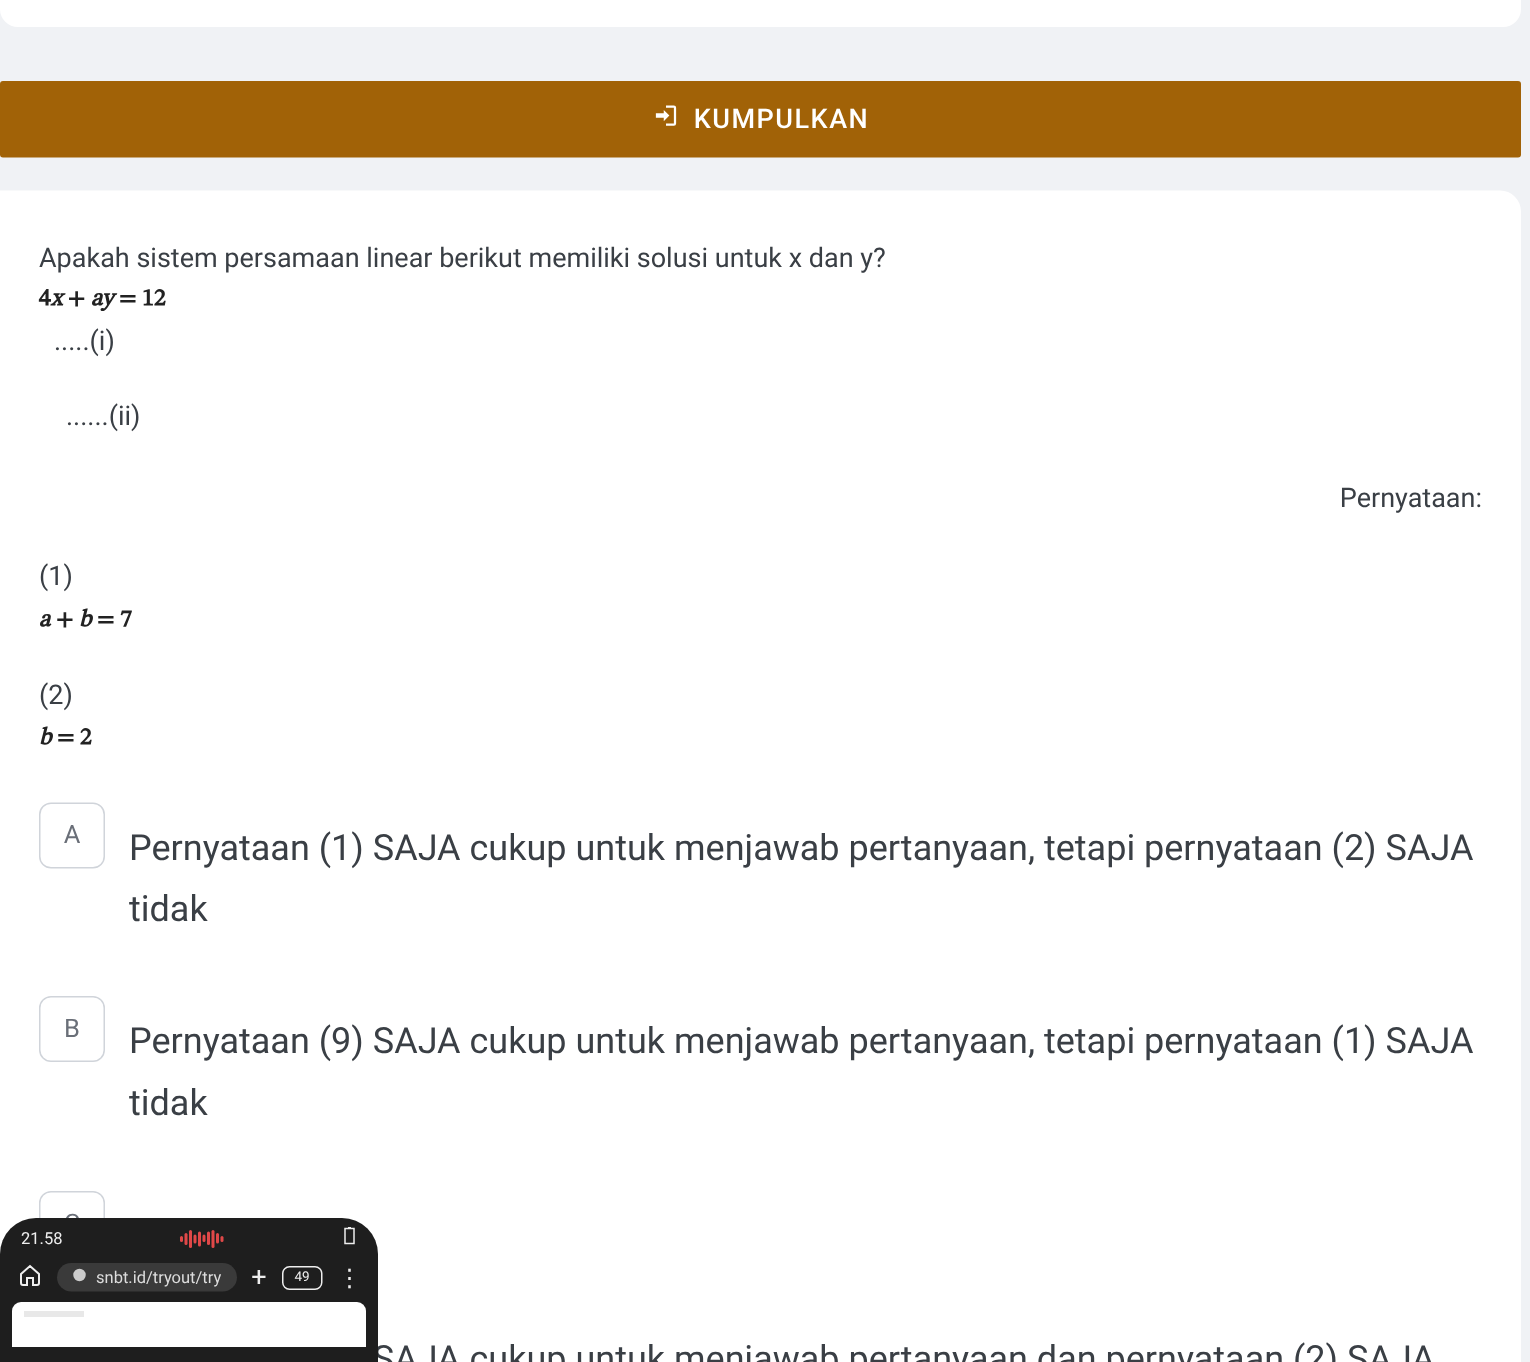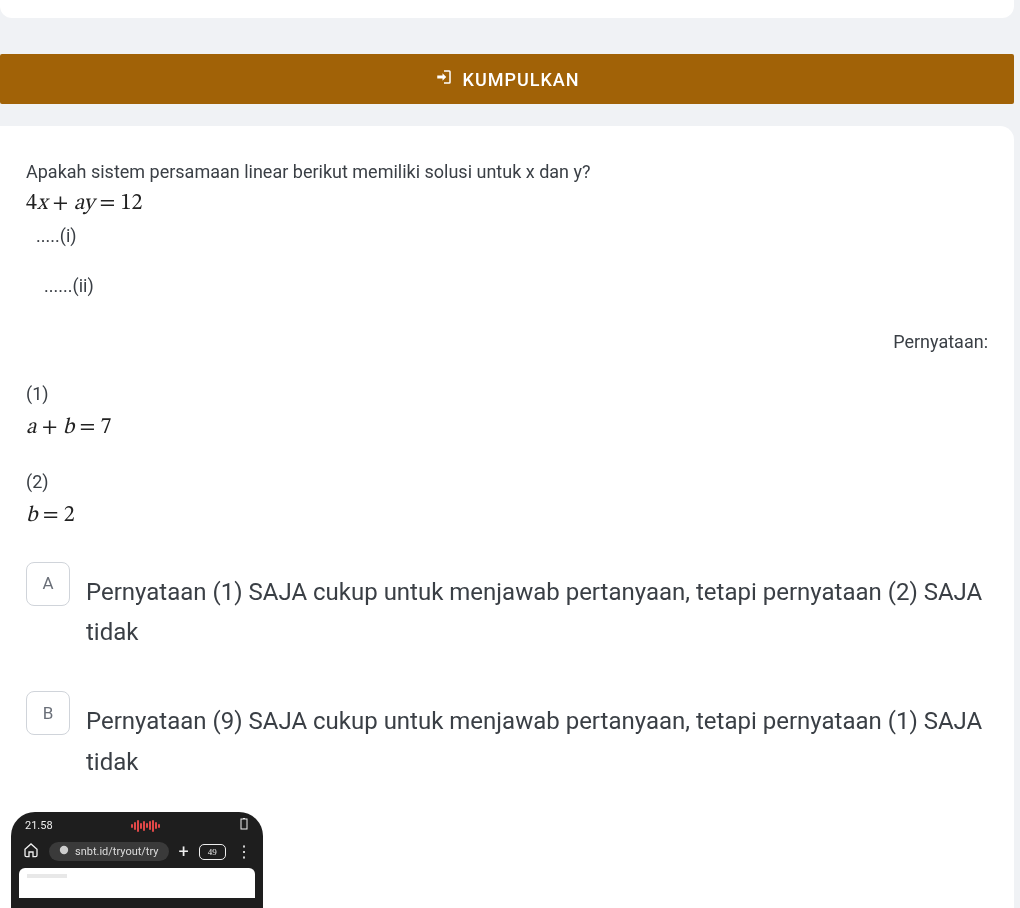--- a/index.html
+++ b/index.html
@@ -41,22 +41,23 @@
     border-radius: 0 14px 0 0;
     padding: 32px 26px 40px 26px;
     min-height: 760px;
     font-size: 18px;
     line-height: 1.55;
     color: #3a3f45;
   }
   .question-text { margin-bottom: 0; }
   .math {
     font-family: "Cambria Math", "STIX Two Math", "Latin Modern Math", Georgia, serif;
-    font-size: 22px;
+    font-size: 16px;
     color: #222;
+    font-weight: bold;
   }
   .math .var { font-style: italic; }
   .eq-block { margin-bottom: 0; }
   .eq-tag { margin-left: 10px; margin-top: 2px; margin-bottom: 22px; color:#3a3f45; font-size:18px;}
   .eq-tag2 { margin-left: 18px; margin-bottom: 22px; color:#3a3f45; font-size:18px;}
   .section-label { margin: 28px 0 20px 0; text-align: right; }
   .statement-num { margin-top: 24px; }
   .statement-math { margin-top: 2px; }
   .options { margin-top: 30px; }
   .option {
@@ -81,21 +82,21 @@
   .option-text {
     flex: 1;
     padding-top: 10px;
     font-size: 24px;
     color: #3a3f45;
     line-height: 1.7;
   }
   
   .phone-overlay {
     position: absolute;
-    left: 11px;
+    left: 0;
     bottom: 0;
     width: 252px;
     height: 96px;
     background: #1e1e1e;
     border-radius: 24px 24px 0 0;
     color: #eee;
     font-family: Roboto, Arial, sans-serif;
     overflow: hidden;
     z-index: 50;
   }
@@ -137,21 +138,20 @@
   .phone-plus { font-size: 18px; color: #eee; }
   .phone-tabcount {
     border: 1.5px solid #eee;
     border-radius: 5px;
     width: 38px;
     height: 16px;
     font-size: 9px;
     display:flex;
     align-items:center;
     justify-content:center;
-    font-family:Liberation Serif, serif;
   }
   .phone-dots { font-size: 16px; letter-spacing: -1px; }
   .phone-page {
     background: #fff;
     margin: 0 8px;
     border-radius: 6px 6px 0 0;
     height: 30px;
     padding: 4px 8px;
   }
   .phone-page-line {

